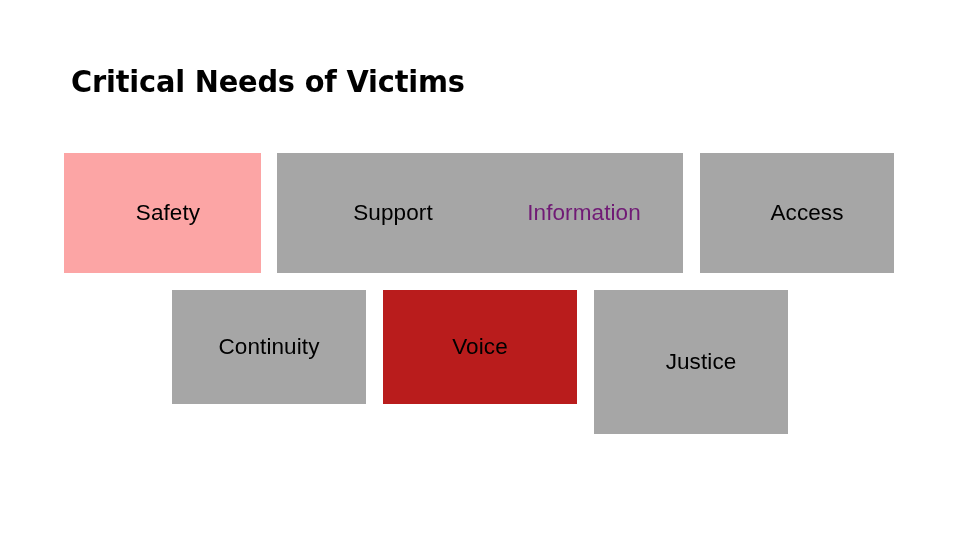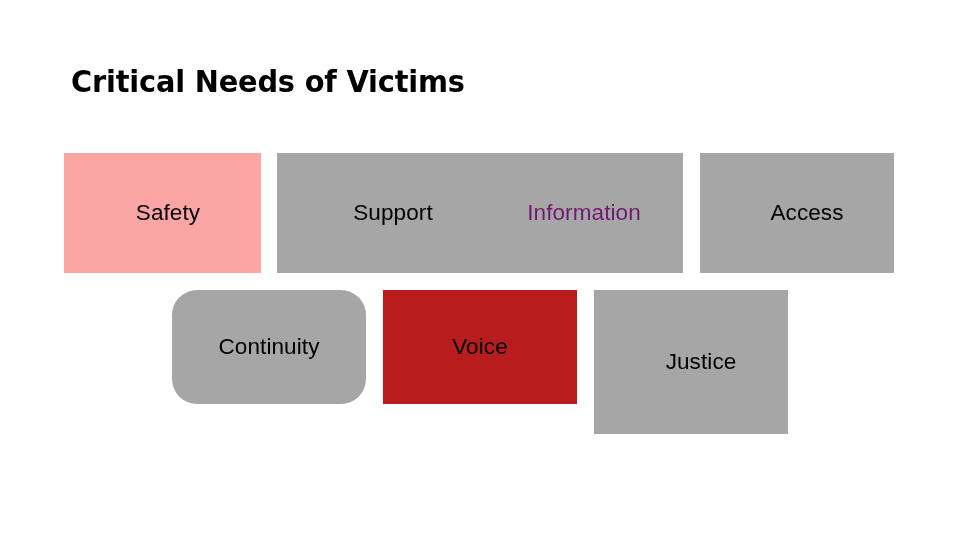--- a/index.html
+++ b/index.html
@@ -75,21 +75,21 @@
       </div>
       <div class="need-box" style="left: 277px; top: 153px; width: 232px; height: 120px; background: rgb(166, 166, 166);">
         <span class="need-box-label" style="color: rgb(0, 0, 0);">Support</span>
       </div>
       <div class="need-box" style="left: 485px; top: 153px; width: 198px; height: 120px; background: rgb(166, 166, 166);">
         <span class="need-box-label" style="color: #701a75;">Information</span>
       </div>
       <div class="need-box shift-right" style="left: 700px; top: 153px; width: 194px; height: 120px; background: rgb(166, 166, 166);">
         <span class="need-box-label" style="color: rgb(0, 0, 0);">Access</span>
       </div>
-      <div class="need-box" style="left: 172px; top: 290px; width: 194px; height: 114px; background: rgb(166, 166, 166); border-radius: 25px;">
+      <div class="need-box" style="left: 172px; top: 290px; width: 194px; height: 114px; background: rgb(166, 166, 166);">
         <span class="need-box-label" style="color: rgb(0, 0, 0);">Continuity</span>
       </div>
       <div class="need-box" style="left: 383px; top: 290px; width: 194px; height: 114px; background: #b91c1c;">
         <span class="need-box-label" style="color: rgb(0, 0, 0);">Voice</span>
       </div>
       <div class="need-box shift-right" style="left: 594px; top: 290px; width: 194px; height: 144px; background: rgb(166, 166, 166);">
         <span class="need-box-label" style="color: rgb(0, 0, 0);">Justice</span>
       </div>
     </div>
 

